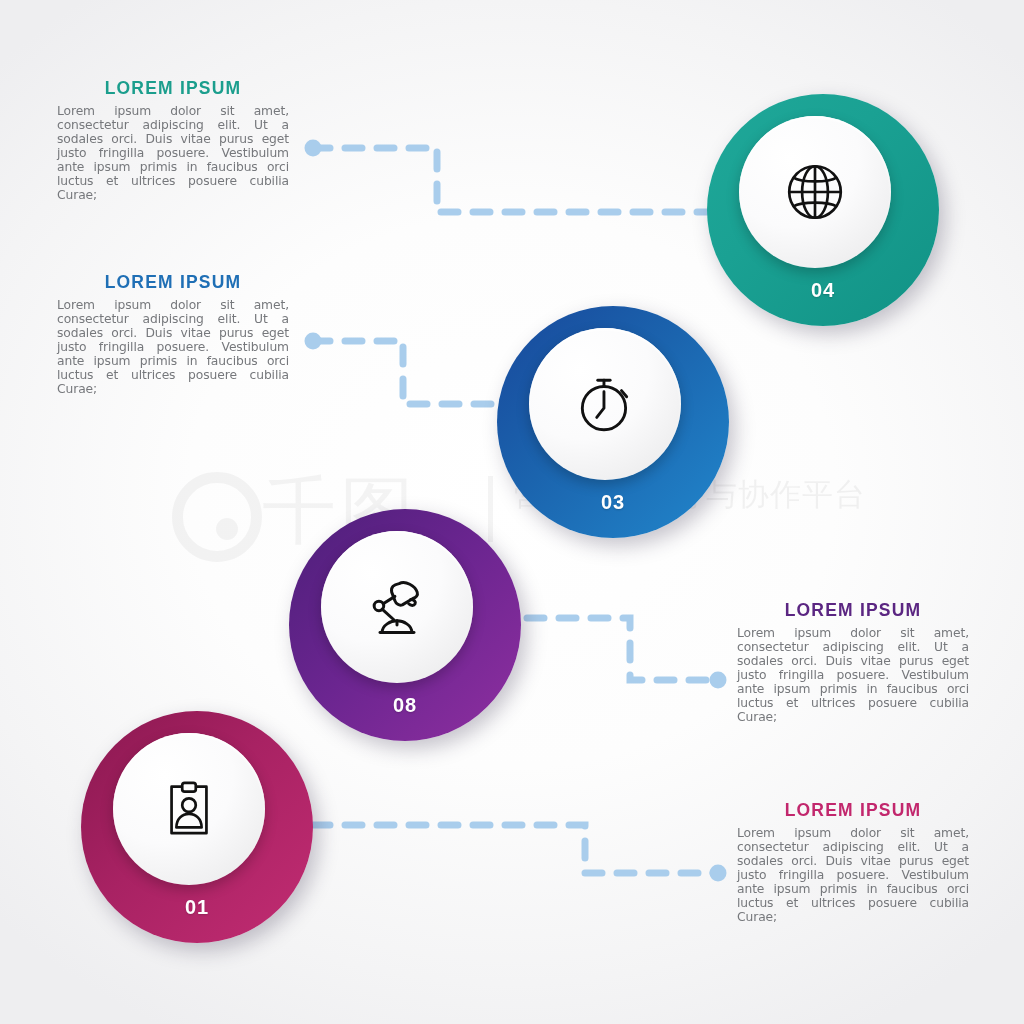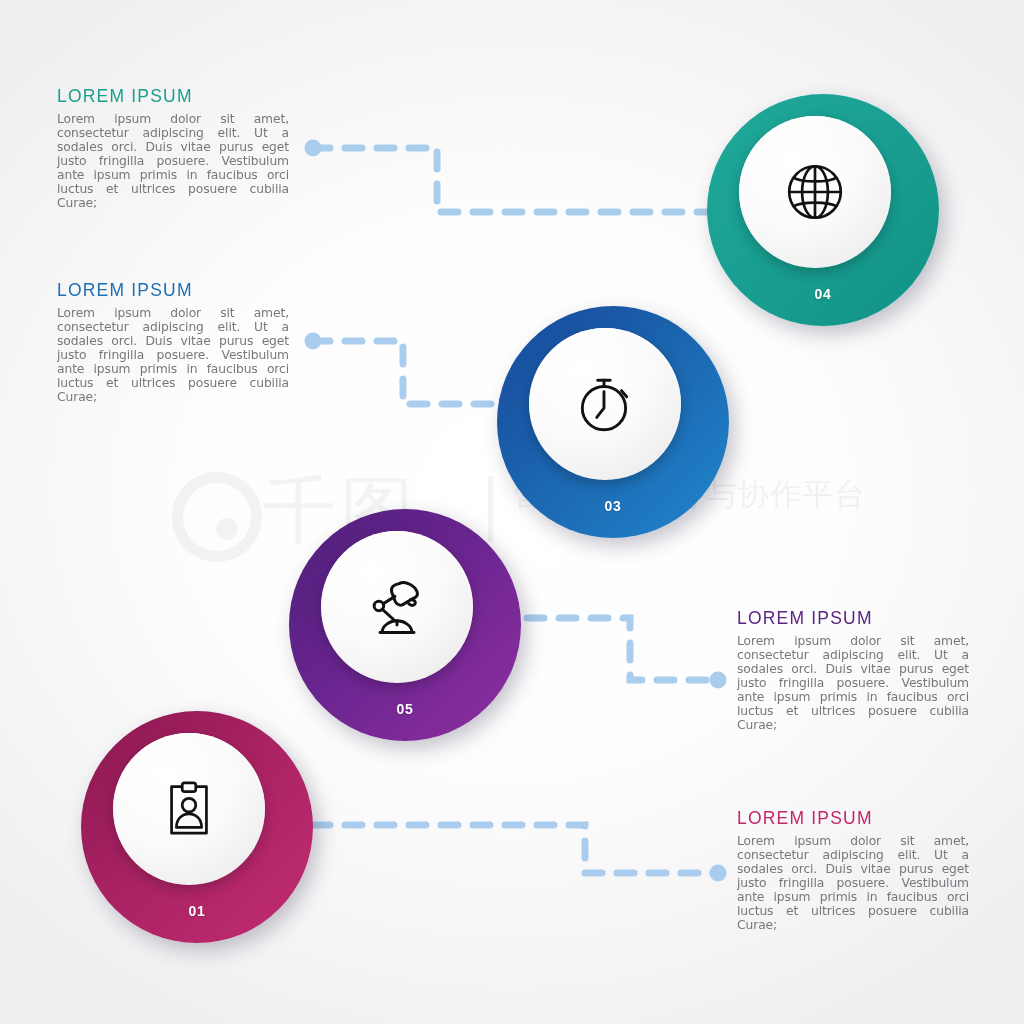--- a/index.html
+++ b/index.html
@@ -85,23 +85,24 @@
   .wm-line2 { top: 54px; }
 
   
   .text-block {
     position: absolute;
     width: 232px;
     z-index: 8;
   }
   .tb-title {
     font-size: 17.5px;
-    font-weight: normal;
+    font-weight: bold;
     letter-spacing: 1.2px;
-    margin: 8px 0 5px 0;
+    margin: 0 0 5px 0;
+    text-align: center;
   }
   .tb-body {
     font-size: 12.3px;
     line-height: 14px;
     color: #76787c;
     text-align: justify;
     margin: 0;
     font-family: "DejaVu Sans", sans-serif;
     letter-spacing: -0.1px;
   }
@@ -143,21 +144,21 @@
     align-items: center;
     justify-content: center;
   }
   .node-num {
     position: absolute;
     width: 100%;
     text-align: center;
     color: #ffffff;
     font-weight: bold;
     letter-spacing: 0.8px;
-    font-size: 14px;
+    font-size: 20px;
     text-shadow: 0 1px 2px rgba(0,0,0,0.18);
     margin-top: 28px;
   }
   .node-icon svg { display: block; }
 
   
   #node04 { left: 707px; top: 94px;  width: 232px; height: 232px; }
   #node04 .node-inner { left: 32px; top: 22px; width: 152px; height: 152px; }
   #node04 .node-num { bottom: 24px; }
 
@@ -269,21 +270,21 @@
           <path d="M45 25 C48 25 50 27 49 29 C48 31 45 31 43 29"></path>
           <circle cx="15" cy="31" r="4.5"></circle>
           <line x1="19" y1="29" x2="30" y2="22"></line>
           <path d="M18 34 L29 44"></path>
           <path d="M32 45 L32 49"></path>
           <path d="M18 56 C18 49 26 45 32 45 C38 45 46 49 46 56 Z"></path>
           <line x1="16" y1="56" x2="48" y2="56"></line>
         </svg>
       </span>
     </div>
-    <div class="node-num">05</div>
+    <div class="node-num">08</div>
   </div>
 
   <div class="node" id="node01">
     <div class="node-outer" style="background:linear-gradient(135deg,#8a1850 0%,#a82263 45%,#c22c72 100%)"></div>
     <div class="node-inner">
       <span class="node-icon">
         <svg width="62" height="62" viewBox="0 0 64 64" fill="none" stroke="#111" stroke-width="2.8" stroke-linejoin="round">
           <path d="M24 9 L14 9 L14 57 L50 57 L50 9 L40 9"></path>
           <rect x="25" y="5" width="14" height="9" rx="2.5"></rect>
           <circle cx="32" cy="28" r="7"></circle>

